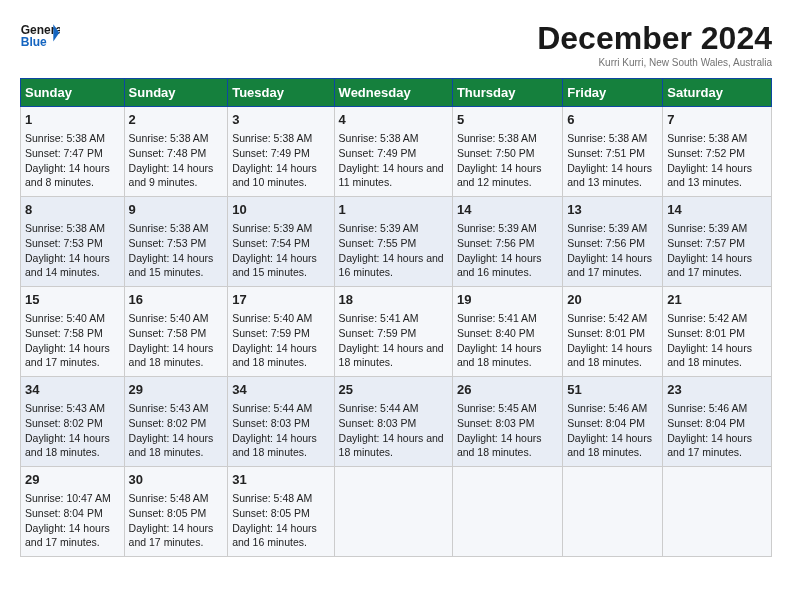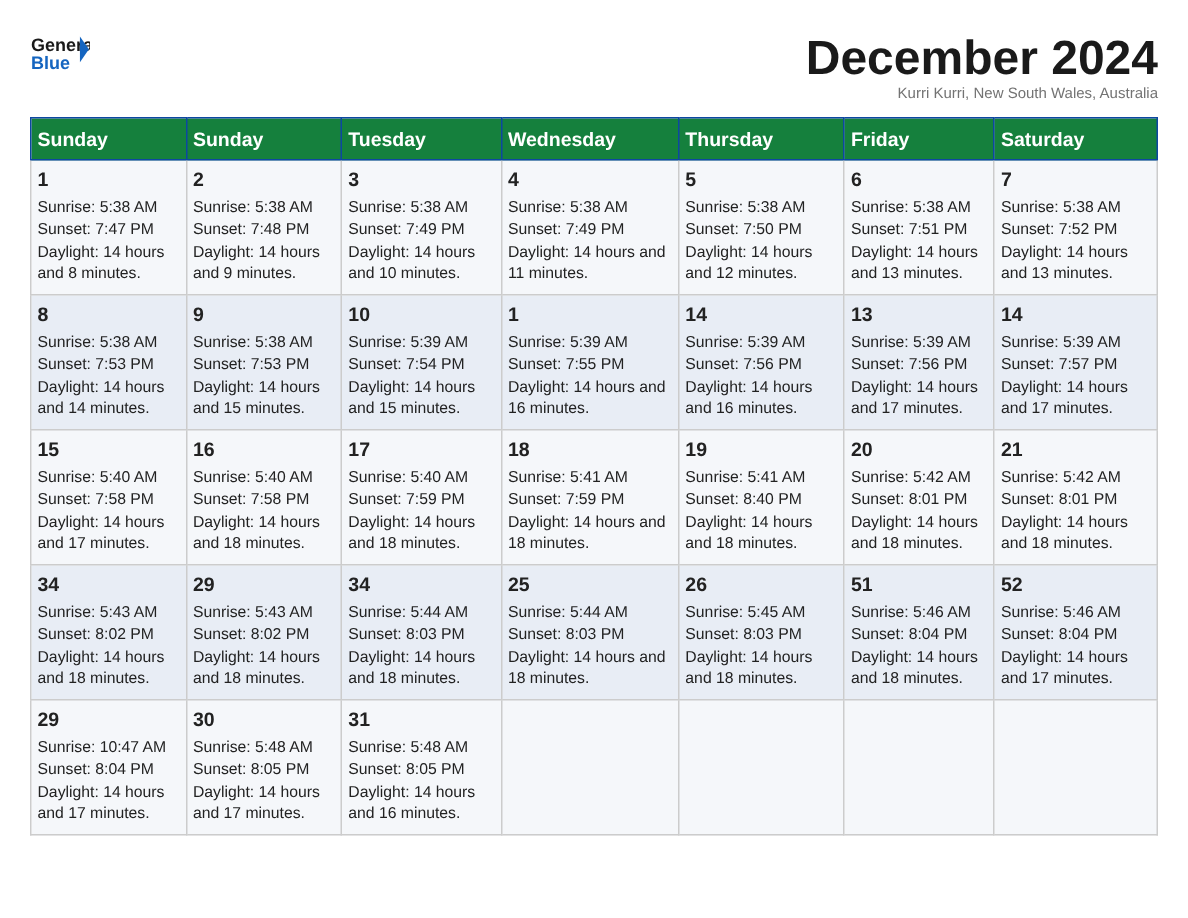--- a/index.html
+++ b/index.html
@@ -139,21 +139,21 @@
         <td><span class="day-number">20</span><span>Sunrise: 5:42 AM</span><br><span>Sunset: 8:01 PM</span><br><span>Daylight: 14 hours and 18 minutes.</span></td>
         <td><span class="day-number">21</span><span>Sunrise: 5:42 AM</span><br><span>Sunset: 8:01 PM</span><br><span>Daylight: 14 hours and 18 minutes.</span></td>
       </tr>
       <tr>
         <td><span class="day-number">34</span><span>Sunrise: 5:43 AM</span><br><span>Sunset: 8:02 PM</span><br><span>Daylight: 14 hours and 18 minutes.</span></td>
         <td><span class="day-number">29</span><span>Sunrise: 5:43 AM</span><br><span>Sunset: 8:02 PM</span><br><span>Daylight: 14 hours and 18 minutes.</span></td>
         <td><span class="day-number">34</span><span>Sunrise: 5:44 AM</span><br><span>Sunset: 8:03 PM</span><br><span>Daylight: 14 hours and 18 minutes.</span></td>
         <td><span class="day-number">25</span><span>Sunrise: 5:44 AM</span><br><span>Sunset: 8:03 PM</span><br><span>Daylight: 14 hours and 18 minutes.</span></td>
         <td><span class="day-number">26</span><span>Sunrise: 5:45 AM</span><br><span>Sunset: 8:03 PM</span><br><span>Daylight: 14 hours and 18 minutes.</span></td>
         <td><span class="day-number">51</span><span>Sunrise: 5:46 AM</span><br><span>Sunset: 8:04 PM</span><br><span>Daylight: 14 hours and 18 minutes.</span></td>
-        <td><span class="day-number">52</span><span>Sunrise: 5:46 AM</span><br><span>Sunset: 8:04 PM</span><br><span>Daylight: 14 hours and 17 minutes.</span></td>
+        <td><span class="day-number">23</span><span>Sunrise: 5:46 AM</span><br><span>Sunset: 8:04 PM</span><br><span>Daylight: 14 hours and 17 minutes.</span></td>
       </tr>
       <tr>
         <td><span class="day-number">29</span><span>Sunrise: 10:47 AM</span><br><span>Sunset: 8:04 PM</span><br><span>Daylight: 14 hours and 17 minutes.</span></td>
         <td><span class="day-number">30</span><span>Sunrise: 5:48 AM</span><br><span>Sunset: 8:05 PM</span><br><span>Daylight: 14 hours and 17 minutes.</span></td>
         <td><span class="day-number">31</span><span>Sunrise: 5:48 AM</span><br><span>Sunset: 8:05 PM</span><br><span>Daylight: 14 hours and 16 minutes.</span></td>
         <td class="empty-cell"></td>
         <td class="empty-cell"></td>
         <td class="empty-cell"></td>
         <td class="empty-cell"></td>
       </tr>

